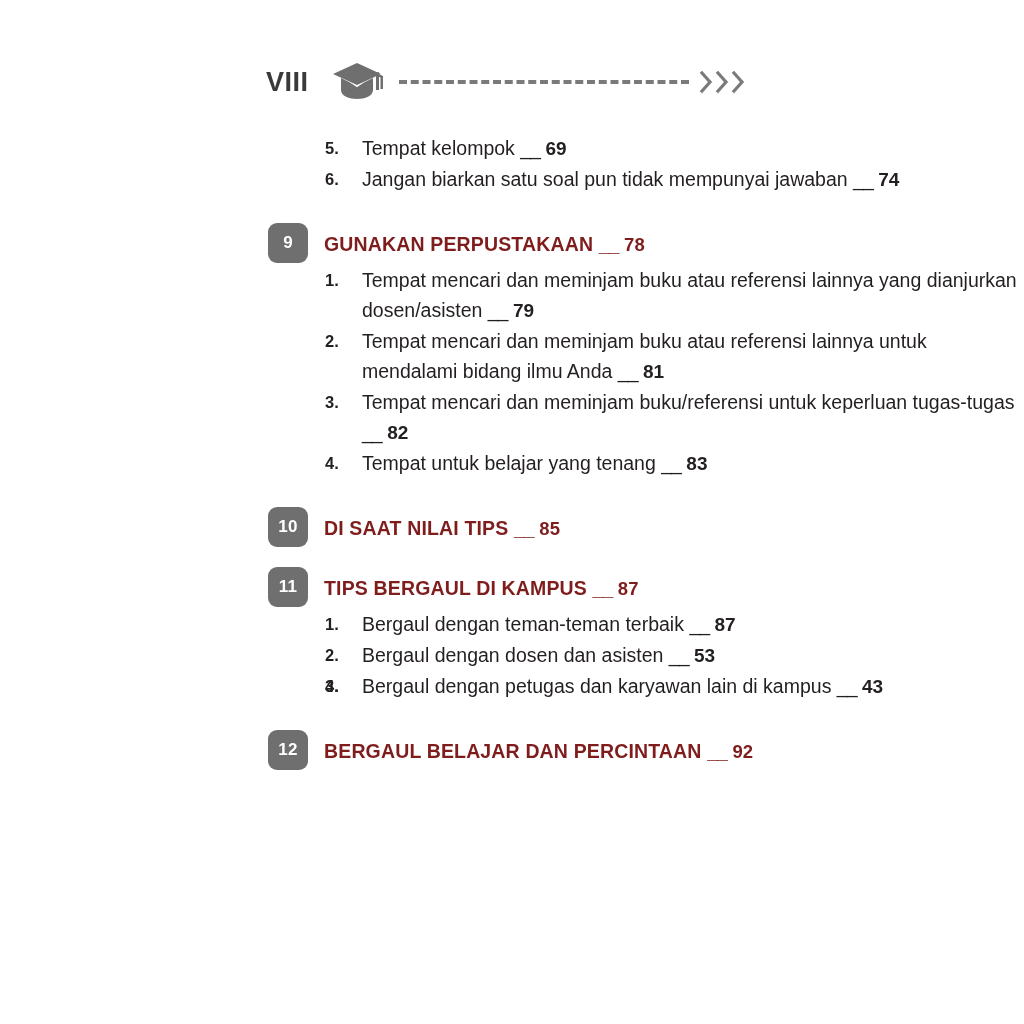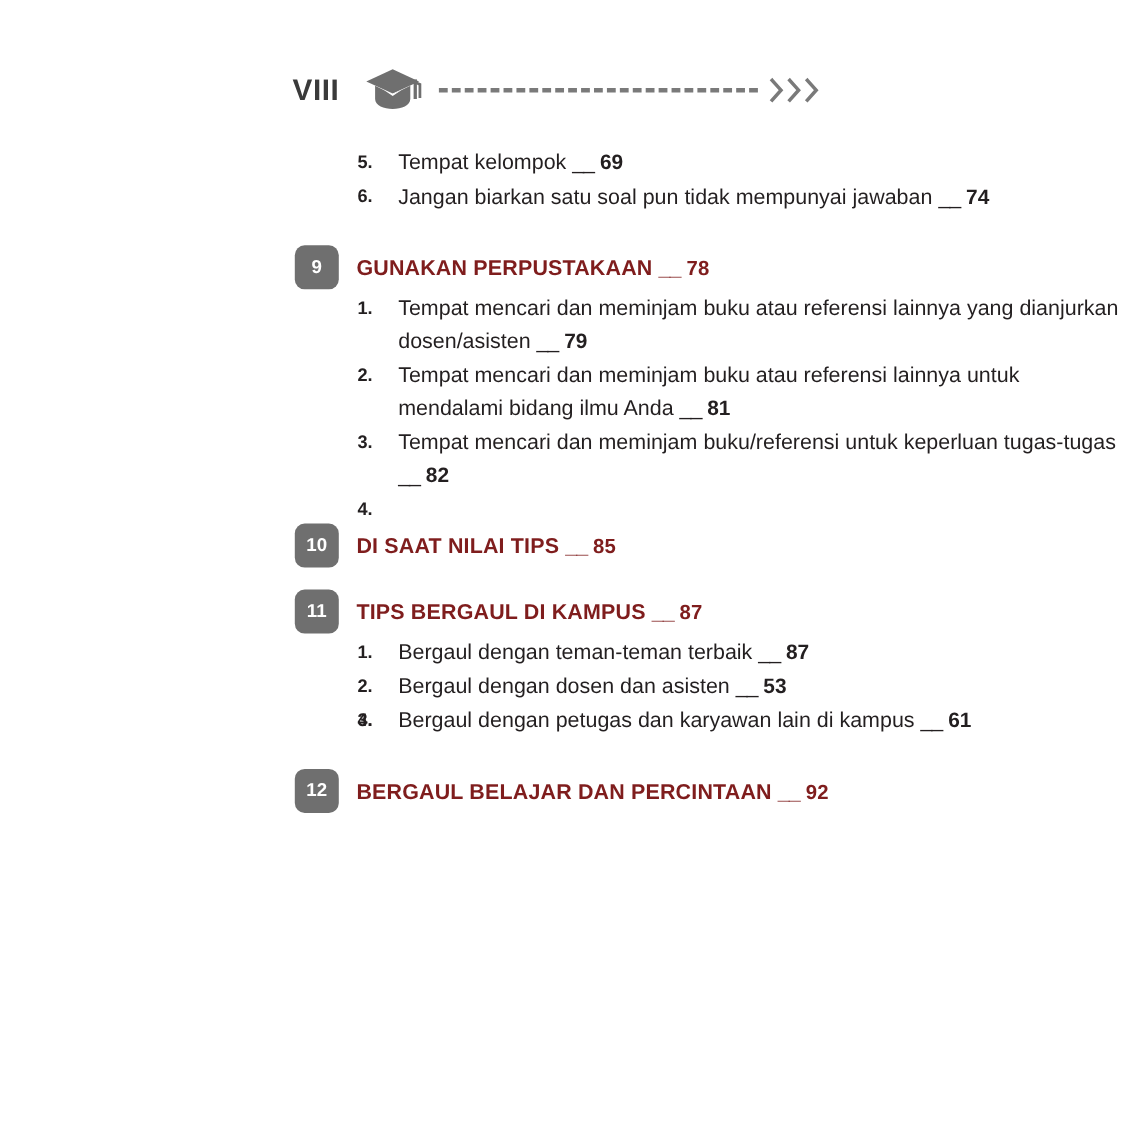--- a/index.html
+++ b/index.html
@@ -207,20 +207,21 @@
       <div class="sub-item">
         <span class="num">2.</span>
         <span class="txt"><span>Tempat mencari dan meminjam buku atau referensi lainnya untuk mendalami bidang ilmu Anda</span> <span class="sep">__</span> <span class="pg">81</span></span>
       </div>
       <div class="sub-item">
         <span class="num">3.</span>
         <span class="txt"><span>Tempat mencari dan meminjam buku/referensi untuk keperluan tugas-tugas</span> <span class="sep">__</span> <span class="pg">82</span></span>
       </div>
       <div class="sub-item">
         <span class="num">4.</span>
+        <span class="txt"><span>Tempat untuk belajar yang tenang</span> <span class="sep">__</span> <span class="pg">83</span></span>
       </div>
     </div>
 
     <div class="gap-lg"></div>
 
     <div class="chapter">
       <span class="badge">10</span>
       <span class="chapter-title"><span>DI SAAT NILAI TIPS</span> <span class="sep">__</span> <span class="pg">85</span></span>
     </div>
 
@@ -238,21 +239,21 @@
       </div>
       <div class="sub-item">
         <span class="num">2.</span>
         <span class="txt"><span>Bergaul dengan dosen dan asisten</span> <span class="sep">__</span> <span class="pg">53</span></span>
       </div>
       <div class="sub-item">
         <span class="num">3.</span>
       </div>
       <div class="sub-item">
         <span class="num">4.</span>
-        <span class="txt"><span>Bergaul dengan petugas dan karyawan lain di kampus</span> <span class="sep">__</span> <span class="pg">61</span></span>
+        <span class="txt"><span>Bergaul dengan petugas dan karyawan lain di kampus</span> <span class="sep">__</span> <span class="pg">43</span></span>
       </div>
     </div>
 
     <div class="gap-lg"></div>
 
     <div class="chapter">
       <span class="badge">12</span>
       <span class="chapter-title"><span>BERGAUL BELAJAR DAN PERCINTAAN</span> <span class="sep">__</span> <span class="pg">92</span></span>
     </div>
 

